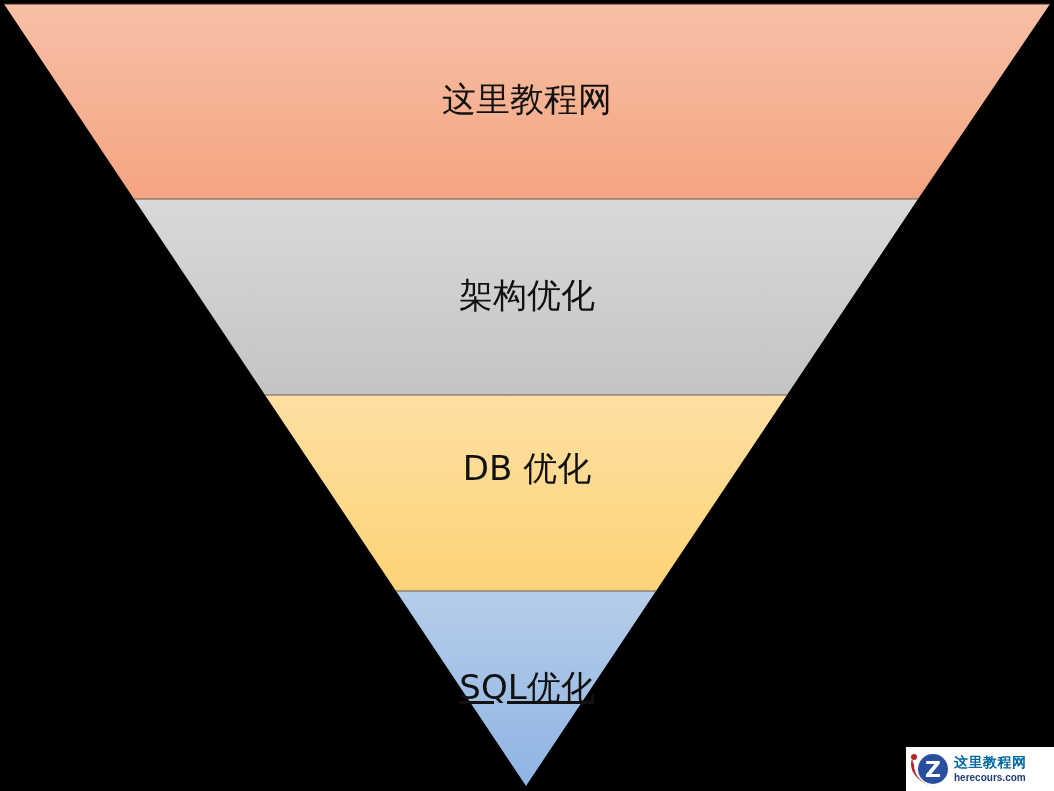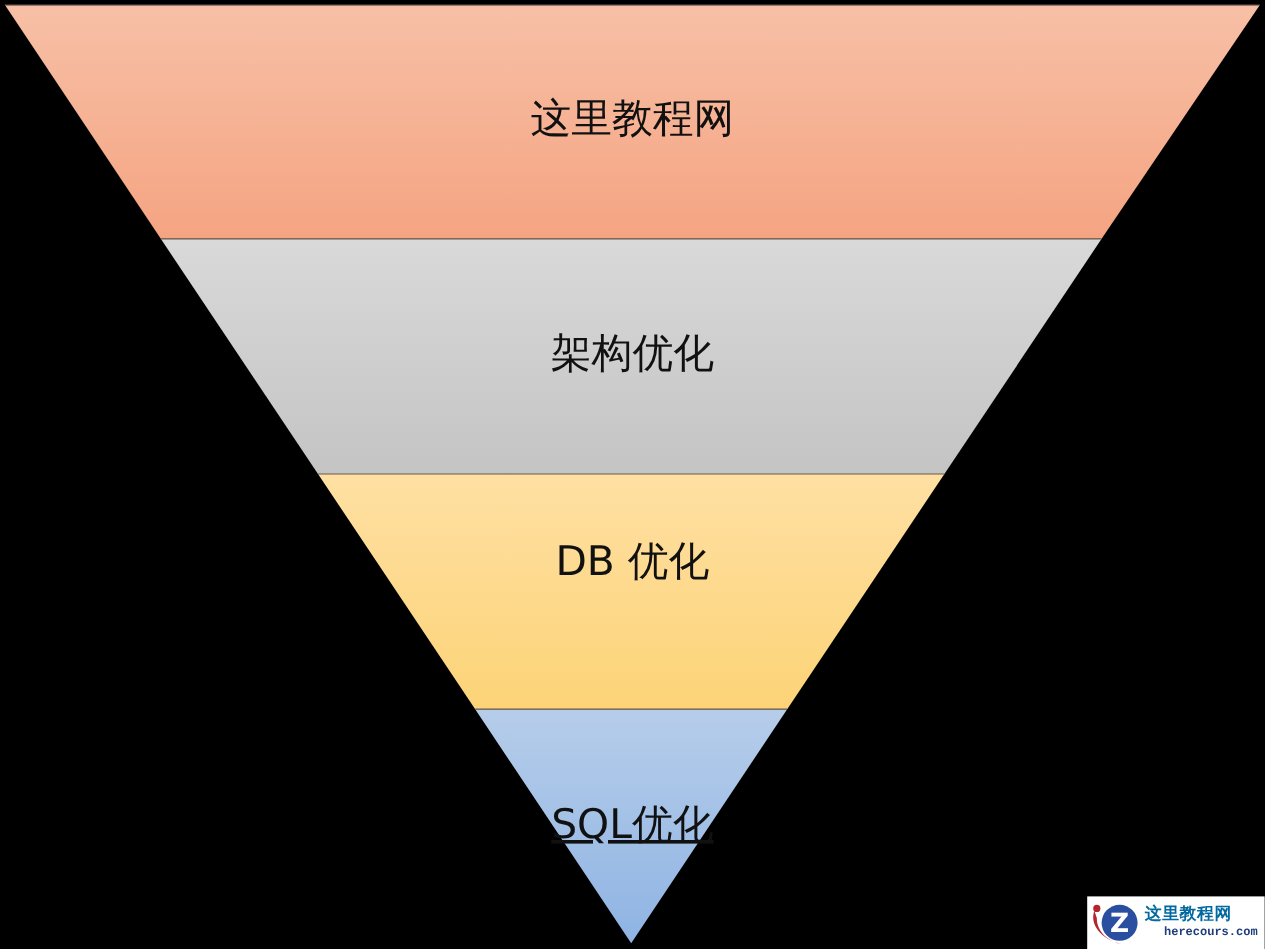--- a/index.html
+++ b/index.html
@@ -10,21 +10,21 @@
       font-size: 34px; color: #111111; line-height: 40px;
       font-family: "DejaVu Sans", sans-serif;
     }
     #watermark {
       position: absolute; left: 906px; top: 747px; width: 148px; height: 44px;
       background: #ffffff; display: flex; align-items: center;
     }
     #wm-logo { width: 46px; height: 44px; position: relative; }
     #wm-text { display: flex; flex-direction: column; margin-left: 2px; }
     #wm-cn { font-family: "DejaVu Serif", serif; font-weight: bold; font-size: 14px; color: #0369a1; line-height: 18px; letter-spacing: 0.5px; }
-    #wm-en { font-family: Liberation Mono, monospace; font-weight: bold; font-size: 10px; color: #1f3d7a; line-height: 14px; margin-left: 16px; }
+    #wm-en { font-family: Liberation Sans, sans-serif; font-weight: bold; font-size: 10px; color: #1f3d7a; line-height: 14px; margin-left: 0; }
   </style>
 </head>
 <body>
 
 <svg id="pyramid" viewBox="0 0 1054 791" xmlns="http://www.w3.org/2000/svg">
   <defs>
     <linearGradient id="g0" x1="0" y1="0" x2="0" y2="1">
       <stop offset="0" stop-color="#f7c0a6"></stop>
         <stop offset="1" stop-color="#f5a482"></stop>
     </linearGradient>

